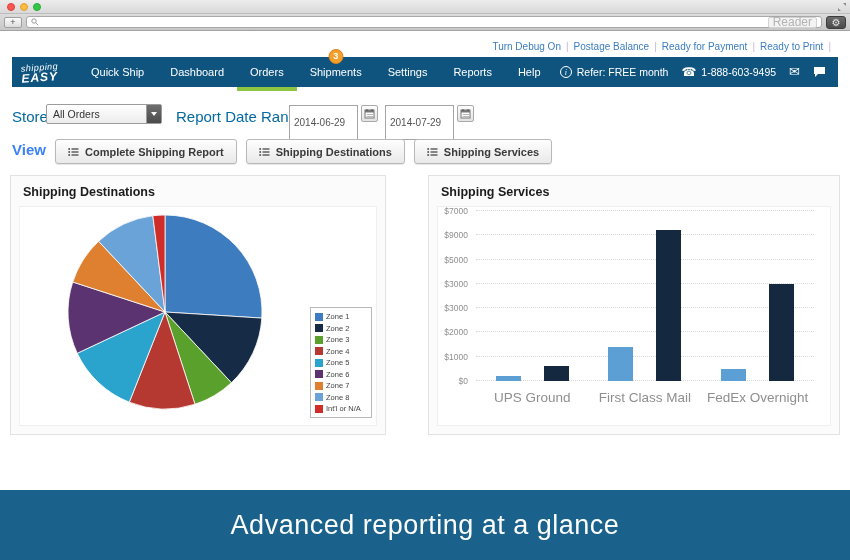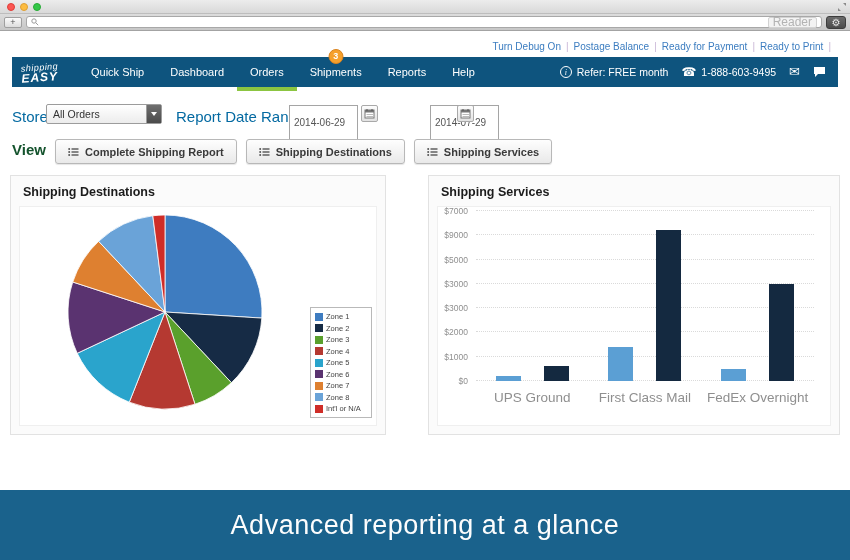--- a/index.html
+++ b/index.html
@@ -71,21 +71,21 @@
     border-right:3.5px solid transparent; border-top:4px solid #fff; }
   .date-input { position:absolute; top:105px; height:35px; width:69px;
     border:1px solid #a5a5a5; font-size:10px; color:#555; padding:0 4px;
     background:#fff; font-family:inherit; }
   .cal-btn { position:absolute; top:105px; width:17px; height:17px;
     background:linear-gradient(#fdfdfd,#e2e2e2); border:1px solid #a9a9a9;
     border-radius:2px; display:flex; align-items:center; justify-content:center; cursor:pointer; }
 
   
   .view-label { position:absolute; left:12px; top:141px; font-size:15px;
-    font-weight:bold; color:#14532d;text-align:right; }
+    font-weight:bold; color:#3b82f6;text-align:right; }
   .view-btns { position:absolute; left:55px; top:139px; display:flex; gap:9px; }
   .view-btn { display:inline-flex; align-items:center; gap:6px; padding:0 12px;
     height:25px; background:linear-gradient(#fefefe,#e9e9e9); border:1px solid #b8b8b8;
     border-radius:3px; font-size:11px; font-weight:bold; color:#3a3a3a;
     box-shadow:0 1px 1px rgba(0,0,0,0.1); cursor:pointer; }
 
   
   .panel { position:absolute; top:175px; height:260px; background:#fbfbfb;
     border:1px solid #e2e2e2; }
   .panel-left { left:10px; width:376px; }
@@ -162,20 +162,23 @@
     <div class="nav-item">
         <span>Dashboard</span>
       </div>
     <div class="nav-item active">
         <span>Orders</span>
       </div>
     <div class="nav-item">
       <span class="badge">3</span>
       <span>Shipments</span>
     </div>
+    <div class="nav-item">
+        <span>Settings</span>
+      </div>
     <div class="nav-item">
         <span>Reports</span>
       </div>
     <div class="nav-item">
         <span>Help</span>
       </div>
     <div class="nav-right">
       <span class="nav-ic-group">
         <span class="info-icon">i</span>
         <span>Refer: FREE month</span>
@@ -201,21 +204,21 @@
   <div class="cal-btn" style="left:361px;">
     <svg width="11" height="11">
       <rect x="1" y="2" width="9" height="8" fill="#fff" stroke="#777" stroke-width="1"></rect>
       <rect x="1" y="2" width="9" height="2.5" fill="#777"></rect>
       <line x1="3" y1="1" x2="3" y2="3" stroke="#555" stroke-width="1"></line>
       <line x1="8" y1="1" x2="8" y2="3" stroke="#555" stroke-width="1"></line>
       <line x1="2.5" y1="6.5" x2="9" y2="6.5" stroke="#bbb" stroke-width="1"></line>
       <line x1="2.5" y1="8.5" x2="9" y2="8.5" stroke="#bbb" stroke-width="1"></line>
     </svg>
   </div>
-  <input class="date-input" style="left: 385px; margin-left: 45px;" value="2014-07-29">
+  <input class="date-input" style="left: 385px;" value="2014-07-29">
   <div class="cal-btn" style="left:457px;">
     <svg width="11" height="11">
       <rect x="1" y="2" width="9" height="8" fill="#fff" stroke="#777" stroke-width="1"></rect>
       <rect x="1" y="2" width="9" height="2.5" fill="#777"></rect>
       <line x1="3" y1="1" x2="3" y2="3" stroke="#555" stroke-width="1"></line>
       <line x1="8" y1="1" x2="8" y2="3" stroke="#555" stroke-width="1"></line>
       <line x1="2.5" y1="6.5" x2="9" y2="6.5" stroke="#bbb" stroke-width="1"></line>
       <line x1="2.5" y1="8.5" x2="9" y2="8.5" stroke="#bbb" stroke-width="1"></line>
     </svg>
   </div>

